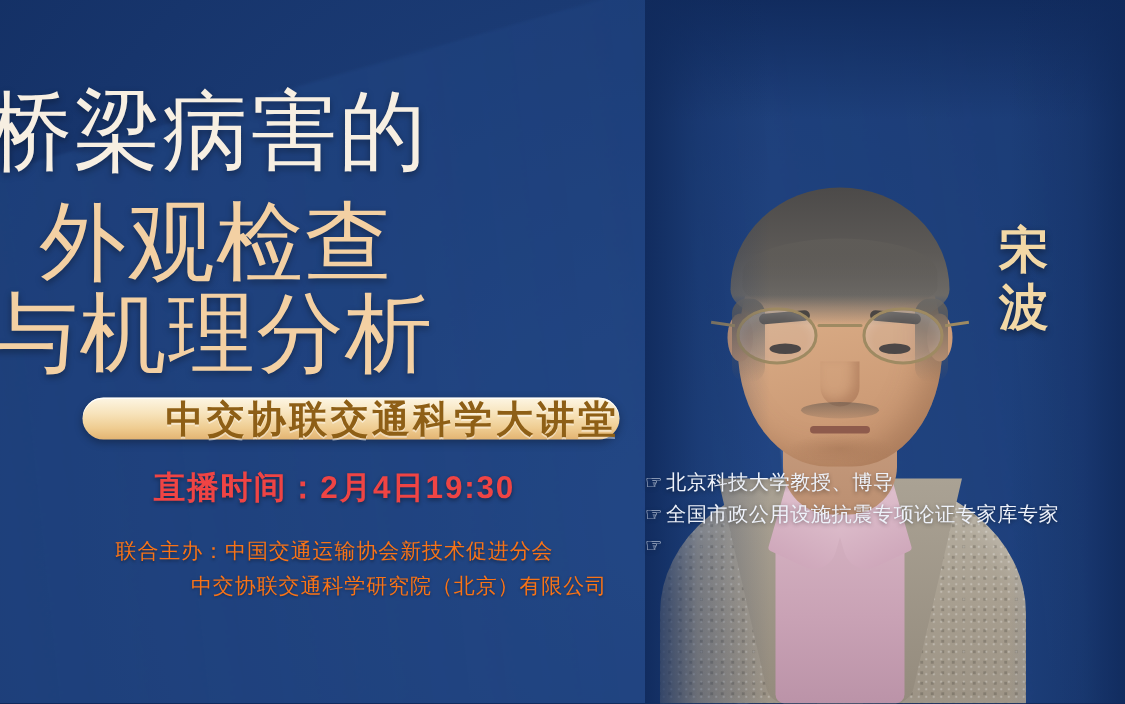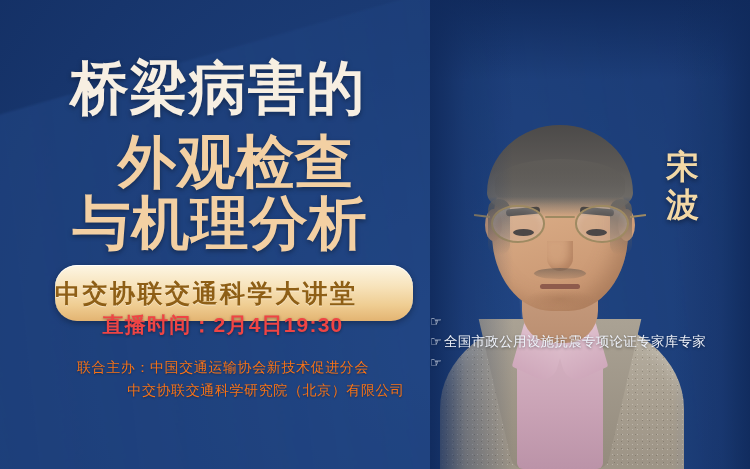--- a/index.html
+++ b/index.html
@@ -79,48 +79,48 @@
     position:absolute;
     left:0; top:0;
     width:446px; height:100%;
     z-index:6;
   }
 
   .title{
     position:absolute;
     left:0; right:0;
     top:58px;
-    text-align:center;
-    font-weight:bold;
+    text-align:left;
+    font-weight:normal;
     letter-spacing:1px;
     line-height:1.02;
     text-shadow:0 2px 5px rgba(0,0,0,.35);
   }
   .title-line{
     display:block;
     font-size:58px;
     white-space:nowrap;
   }
   .title-line.l1{ color:#f7efe2; margin-left:-10px; }
   .title-line.l2{ color:#f2ceA0; color:#f3d0a3; margin-left:26px; margin-top:15px;}
   .title-line.l3{ color:#f3d0a3; margin-left:-6px; margin-top:2px;}
 
   
   .pill{
     position:absolute;
     left:55px;
     top:265px;
     width:358px;
-    height:56px;
+    height:28px;
     border-radius:22px;
     background:linear-gradient(180deg,#fdf6e4 0%,#f7e3bb 38%,#efcd92 72%,#e3b472 100%);
     box-shadow:0 2px 6px rgba(0,0,0,.32), inset 0 1px 0 rgba(255,255,255,.85);
     display:flex;
     align-items:center;
-    justify-content:flex-start;
+    justify-content:flex-end;
   }
   .pill span{
     font-size:25px;
     font-weight:bold;
     color:#8e5f16;
     letter-spacing:2.5px;
     white-space:nowrap;
     text-shadow:0 1px 0 rgba(255,255,255,.45);
   }
 
@@ -425,20 +425,21 @@
   </div>
 
   <div class="speaker-name">
     <span class="ch">宋</span>
     <span class="ch">波</span>
   </div>
 
   <div class="credentials">
     <div class="cred-row">
       <span class="cred-bullet">☞</span>
+      <span>北京科技大学教授、博导</span>
     </div>
     <div class="cred-row">
       <span class="cred-bullet">☞</span>
       <span>全国市政公用设施抗震专项论证专家库专家</span>
     </div>
     <div class="cred-row">
       <span class="cred-bullet">☞</span>
     </div>
   </div>
 

